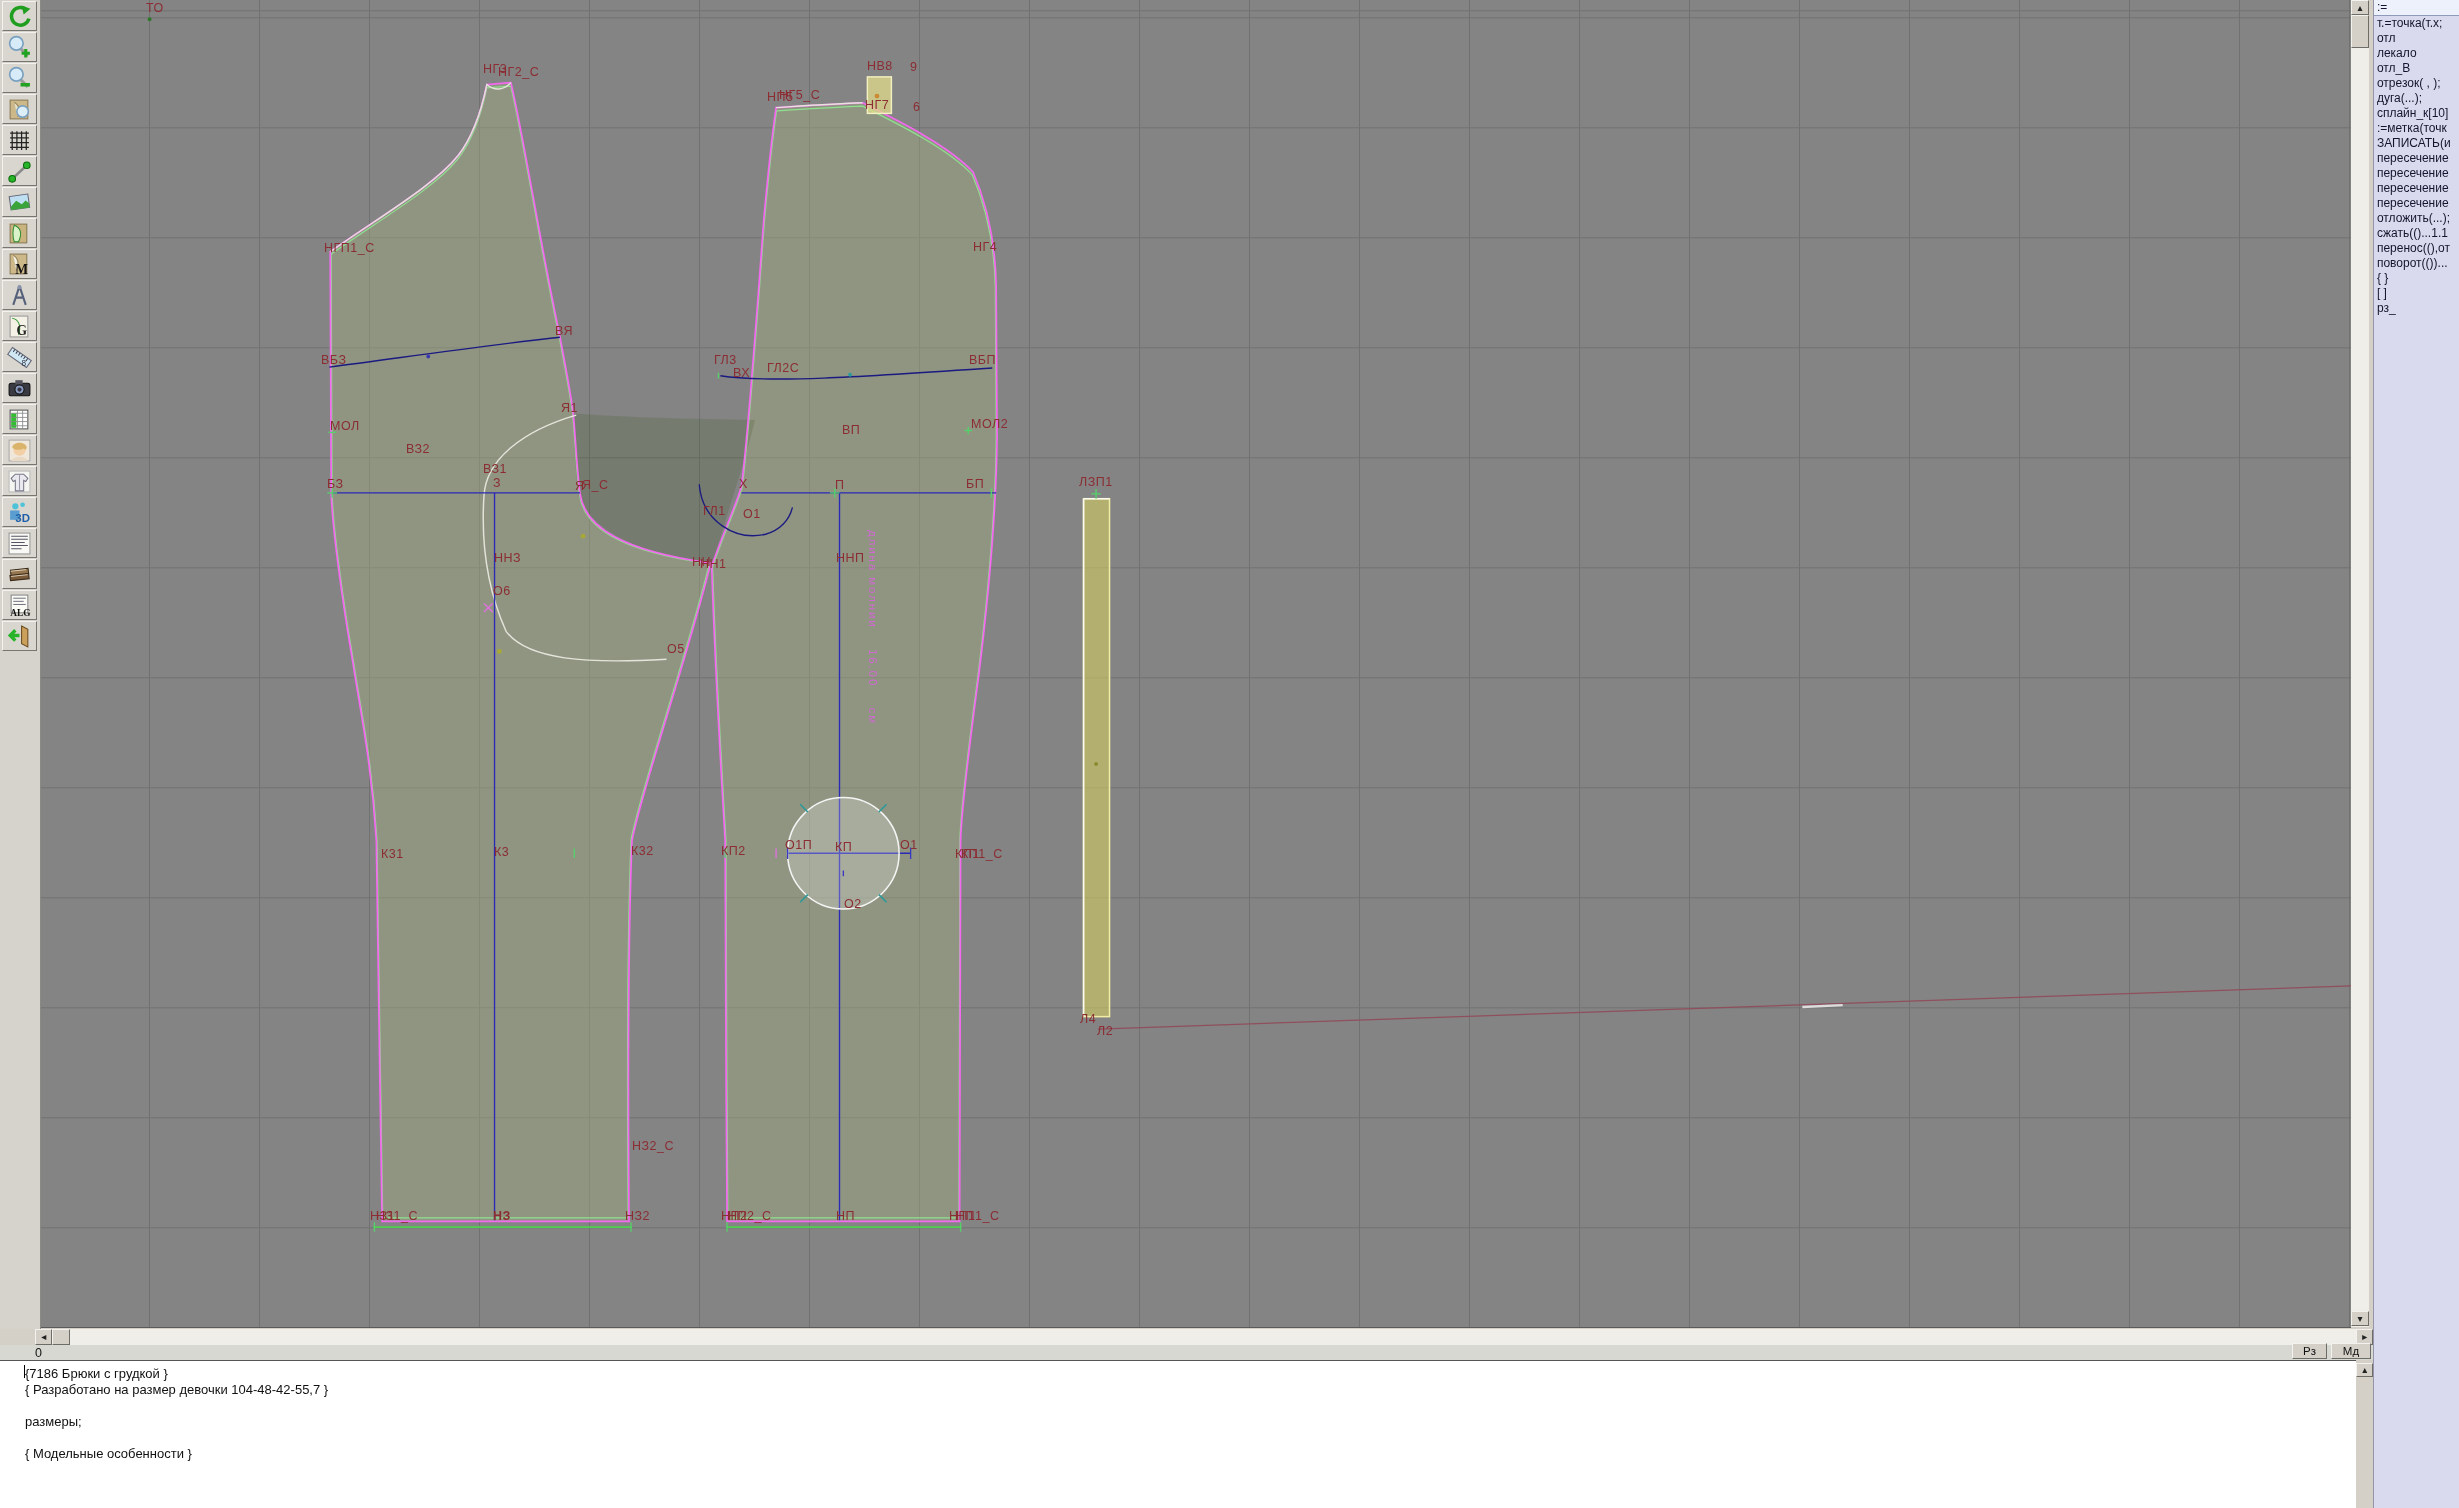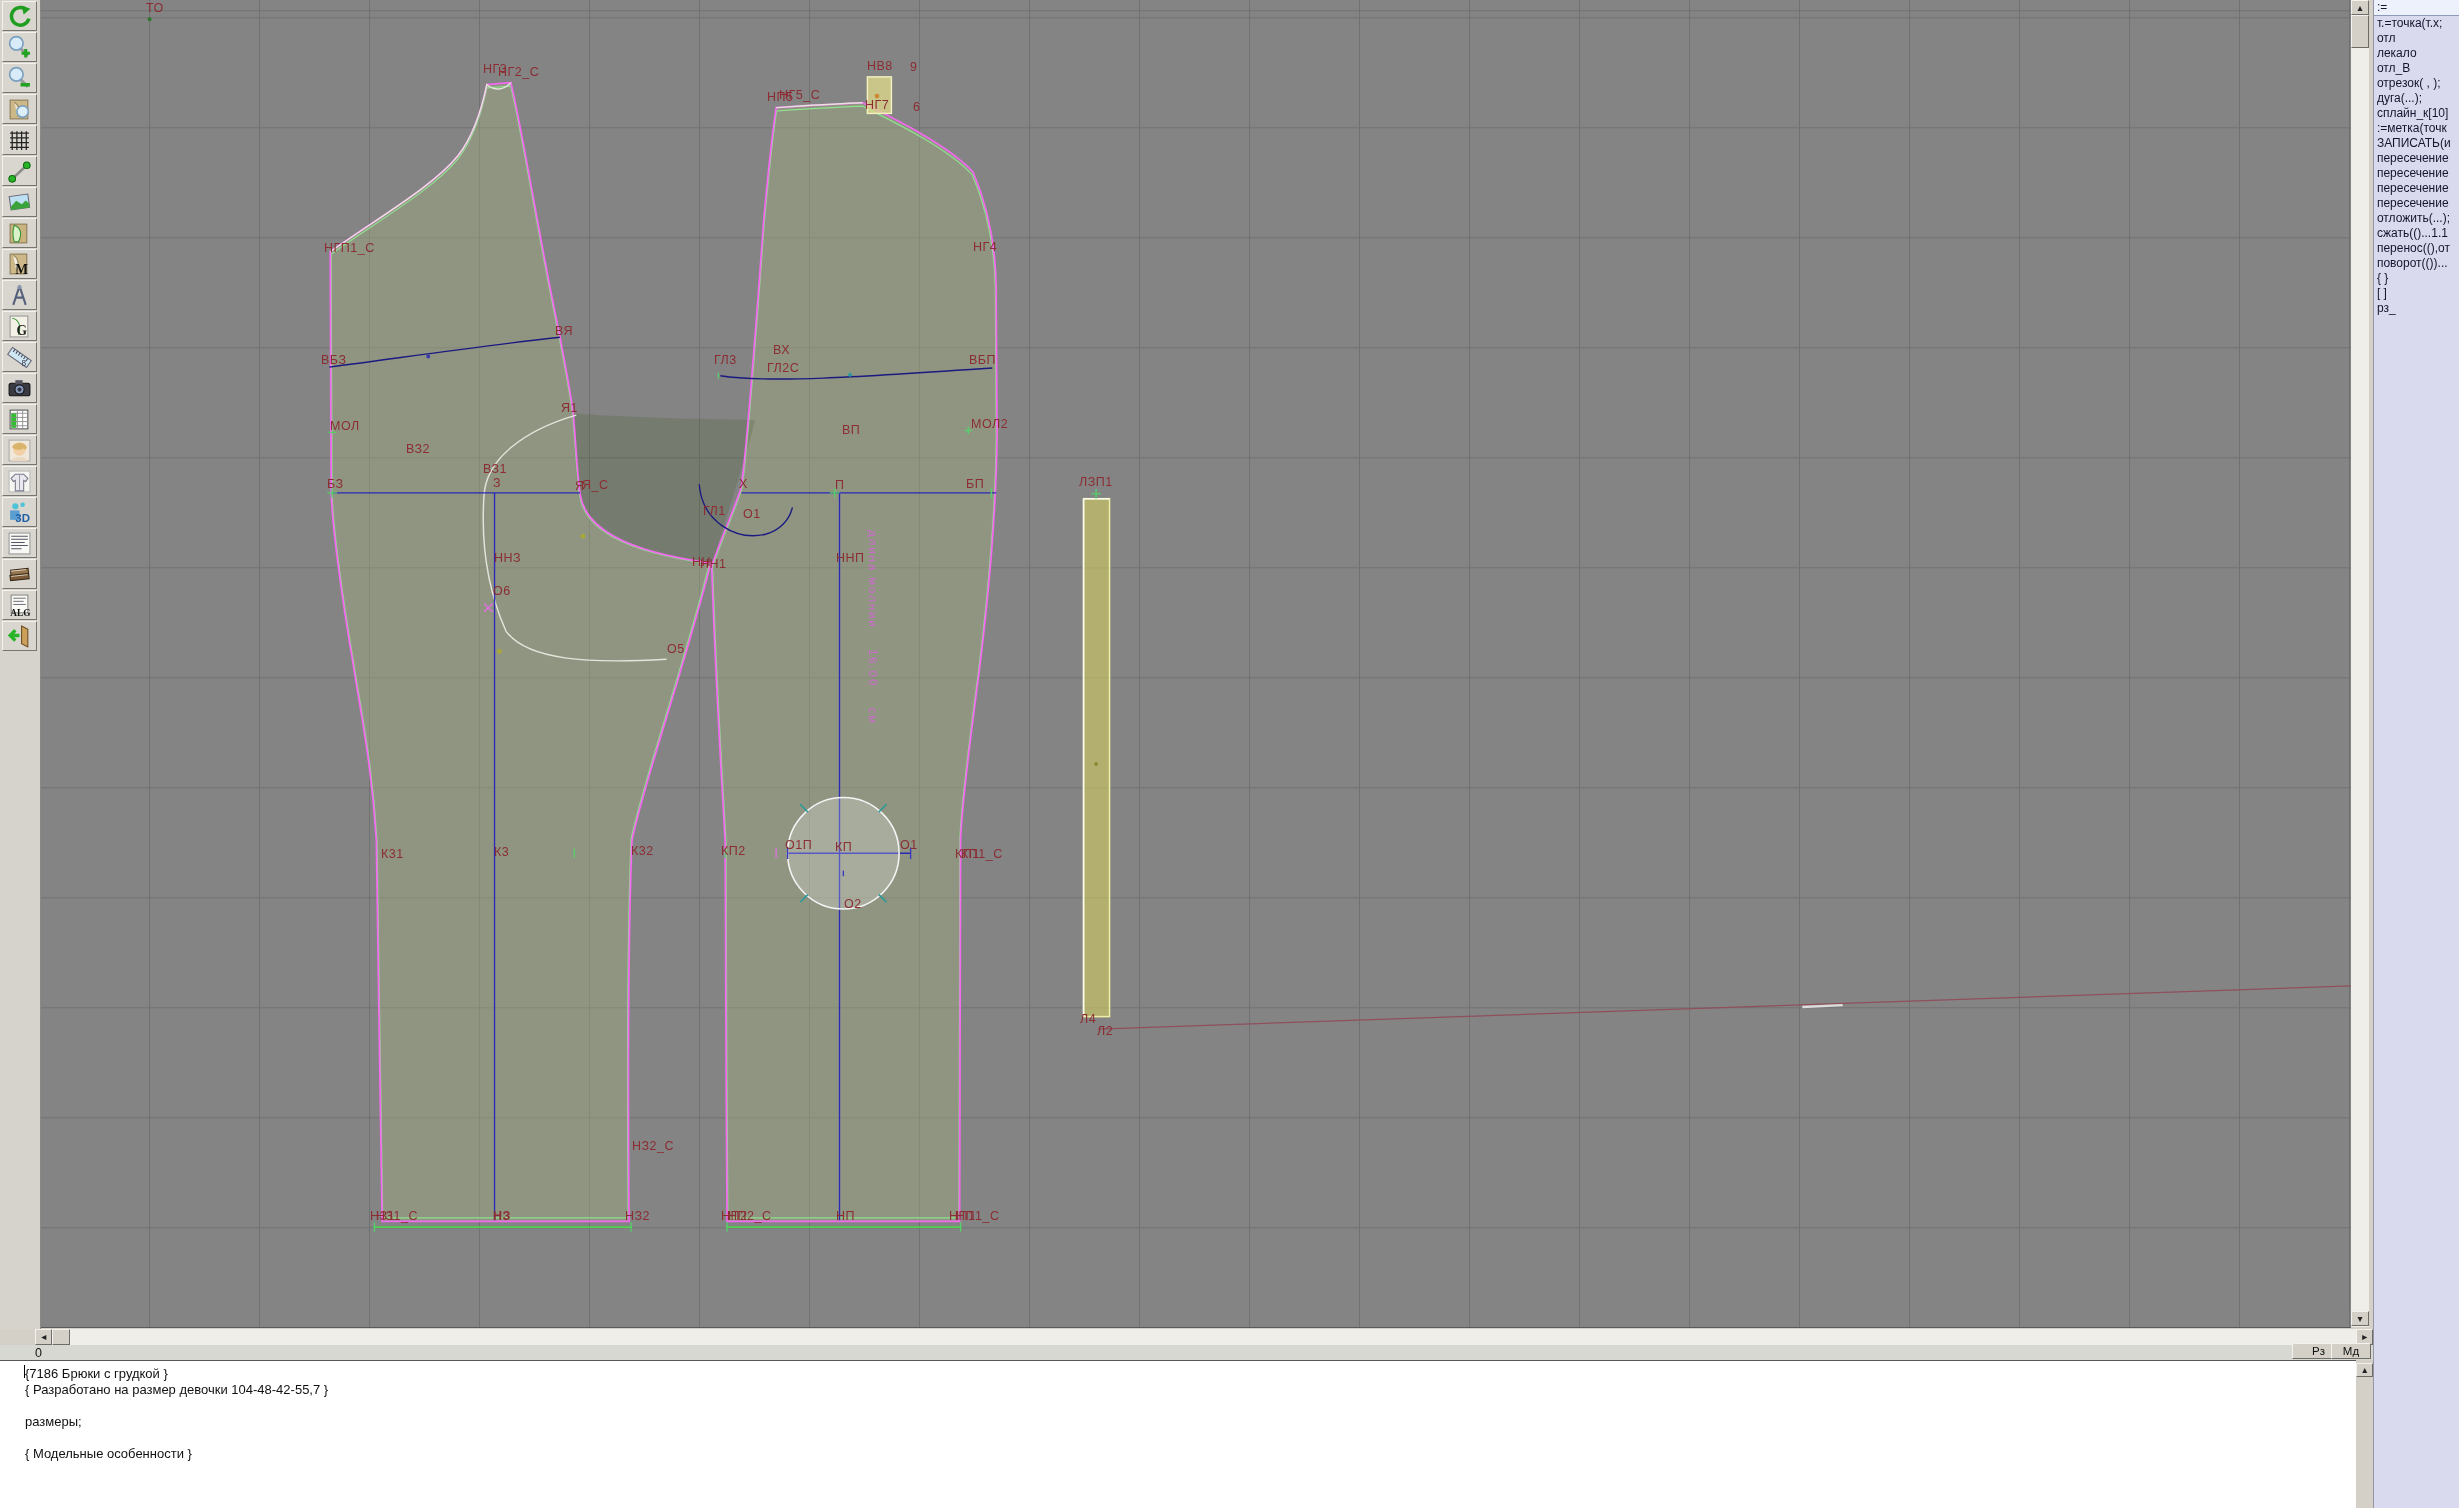--- a/index.html
+++ b/index.html
@@ -273,21 +273,21 @@
         <span class="lbl" style="left: 869px; top: 61px;">9</span>
         <span class="lbl" style="left: 726px; top: 91px;">НП5</span>
         <span class="lbl" style="left: 738px; top: 89px;">НГ5_С</span>
         <span class="lbl" style="left: 824px; top: 99px;">НГ7</span>
         <span class="lbl" style="left: 872px; top: 101px;">6</span>
         <span class="lbl" style="left: 283px; top: 242px;">НГП1_С</span>
         <span class="lbl" style="left: 932px; top: 241px;">НГ4</span>
         <span class="lbl" style="left: 514px; top: 325px;">ВЯ</span>
         <span class="lbl" style="left: 280px; top: 354px;">ВБЗ</span>
         <span class="lbl" style="left: 673px; top: 354px;">ГЛ3</span>
-        <span class="lbl" style="left: 692px; top: 344px; margin-left: 40px;">ВХ</span>
+        <span class="lbl" style="left: 692px; top: 367px;">ВХ</span>
         <span class="lbl" style="left: 726px; top: 362px;">ГЛ2С</span>
         <span class="lbl" style="left: 928px; top: 354px;">ВБП</span>
         <span class="lbl" style="left: 289px; top: 420px;">МОЛ</span>
         <span class="lbl" style="left: 801px; top: 424px;">ВП</span>
         <span class="lbl" style="left: 930px; top: 418px;">МОЛ2</span>
         <span class="lbl" style="left: 365px; top: 443px;">ВЗ2</span>
         <span class="lbl" style="left: 520px; top: 402px;">Я1</span>
         <span class="lbl" style="left: 442px; top: 463px;">ВЗ1</span>
         <span class="lbl" style="left: 452px; top: 477px;">З</span>
         <span class="lbl" style="left: 286px; top: 478px;">БЗ</span>
@@ -339,21 +339,21 @@
 
   <div id="hscroll">
     <div class="sb-btn" style="left:0;top:0;width:17.3px;height:16.3px;">◄</div>
     <div class="sb-thumb" style="left:17.3px;top:0;width:18px;height:16.3px;"></div>
     <div class="sb-btn" style="left:2321px;top:0;width:17.3px;height:16.3px;">►</div>
   </div>
 
   <div id="statusbar">
     <span id="status-left">0</span>
     <div id="status-buttons">
-        <div class="sbtn" style="left: 2292px; width: 53px;">Рз</div>
+        <div class="sbtn" style="left: 2292px; width: 35px;">Рз</div>
         <div class="sbtn" style="left: 2331px; width: 40px;">Мд</div>
       </div>
   </div>
 
   <div id="editor">
       <div class="eline">{7186 Брюки с грудкой }</div>
       <div class="eline">{ Разработано на размер девочки 104-48-42-55,7 }</div>
       <div class="eline">&nbsp;</div>
       <div class="eline">размеры;</div>
       <div class="eline">&nbsp;</div>

